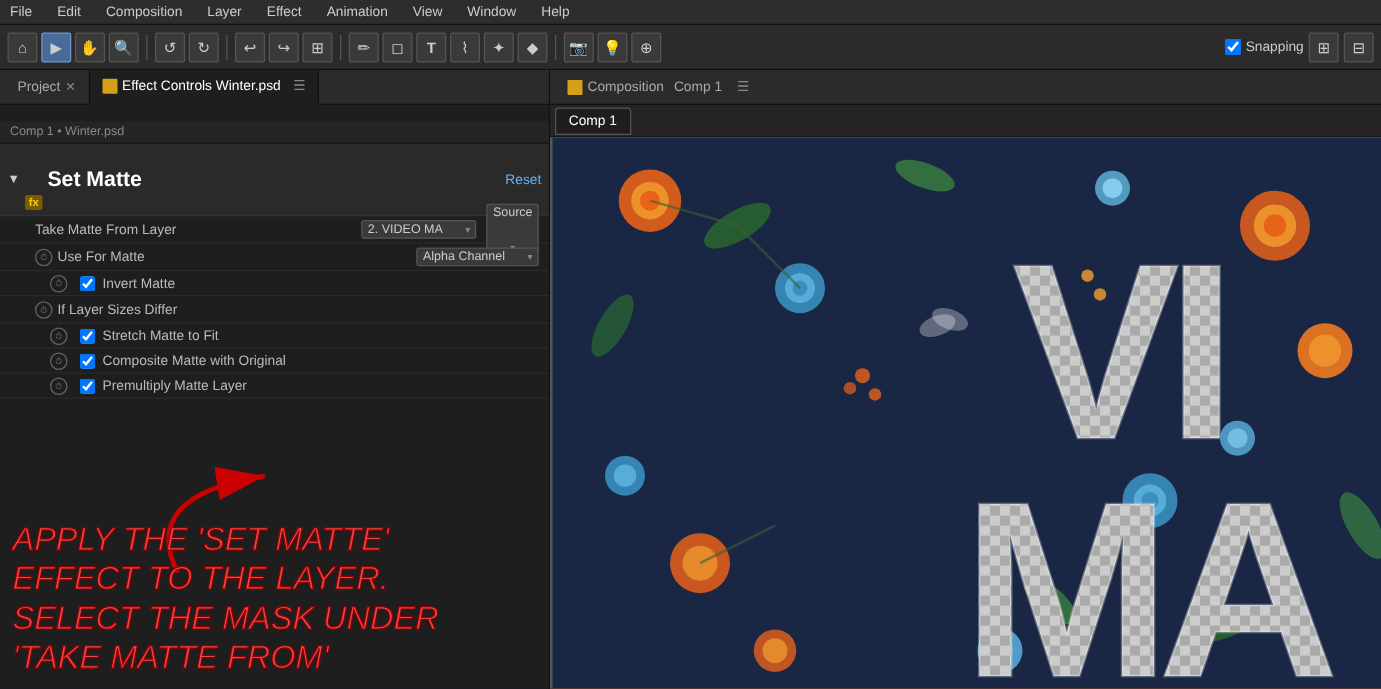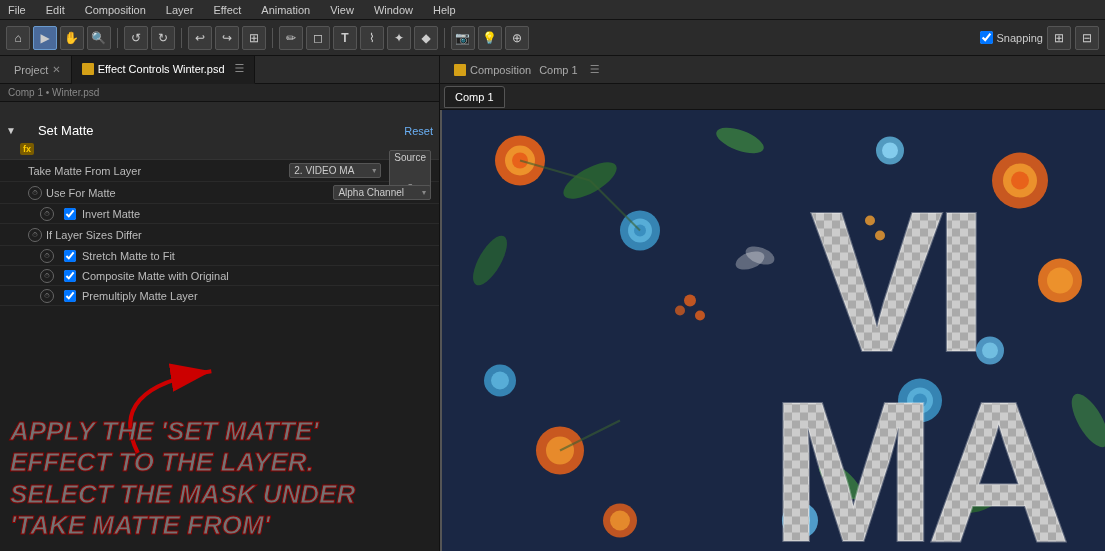--- a/index.html
+++ b/index.html
@@ -120,20 +120,21 @@
       background: #555;
       border-radius: 1px;
     }
 
     .breadcrumb {
       padding: 3px 8px;
       font-size: 10px;
       color: #888;
       background: #252525;
       border-bottom: 1px solid #111;
+      margin-top: 13px;
     }
 
     .effect-header {
       display: flex;
       align-items: center;
       padding: 4px 6px;
       background: #2a2a2a;
       border-bottom: 1px solid #333;
       gap: 4px;
     }
@@ -145,22 +146,22 @@
       background: #7a5c00;
       color: #ffcc00;
       font-size: 9px;
       padding: 1px 3px;
       border-radius: 2px;
       font-weight: bold;
       margin-top: 37px;
     }
     .effect-name {
       color: #fff;
-      font-weight: normal;
-      font-size: 13px;
+      font-weight: bold;
+      font-size: 17px;
     }
     .effect-reset {
       margin-left: auto;
       color: #6ab0f5;
       cursor: pointer;
       font-size: 11px;
     }
 
     .effect-row {
       display: flex;
@@ -448,21 +449,21 @@
       <svg class="svg-arrow" viewBox="0 0 440 300" xmlns="http://www.w3.org/2000/svg">
         <defs>
           <marker id="arrowhead" markerWidth="10" markerHeight="7" refX="10" refY="3.5" orient="auto">
             <polygon points="0 0, 10 3.5, 0 7" fill="#cc0000"></polygon>
           </marker>
         </defs>
         <path d="M 120 180 Q 80 100 210 80" stroke="#cc0000" stroke-width="5" fill="none" marker-end="url(#arrowhead)"></path>
       </svg>
 
       <div class="red-text-block">
-        <div style="font-size:26px; font-weight:700; color:#737373; font-style:italic; text-transform:uppercase; line-height:1.2; -webkit-text-stroke:1px #880000;">
+        <div style="font-size:26px; font-weight:400; color:#ef4444; font-style:italic; text-transform:uppercase; line-height:1.2; -webkit-text-stroke:1px #880000;">
           <div>APPLY THE 'SET MATTE'</div>
           <div>EFFECT TO THE LAYER.</div>
           <div>SELECT THE MASK UNDER</div>
           <div>'TAKE MATTE FROM'</div>
         </div>
       </div>
     </div>
   </div>
 
   <div class="right-panel">

